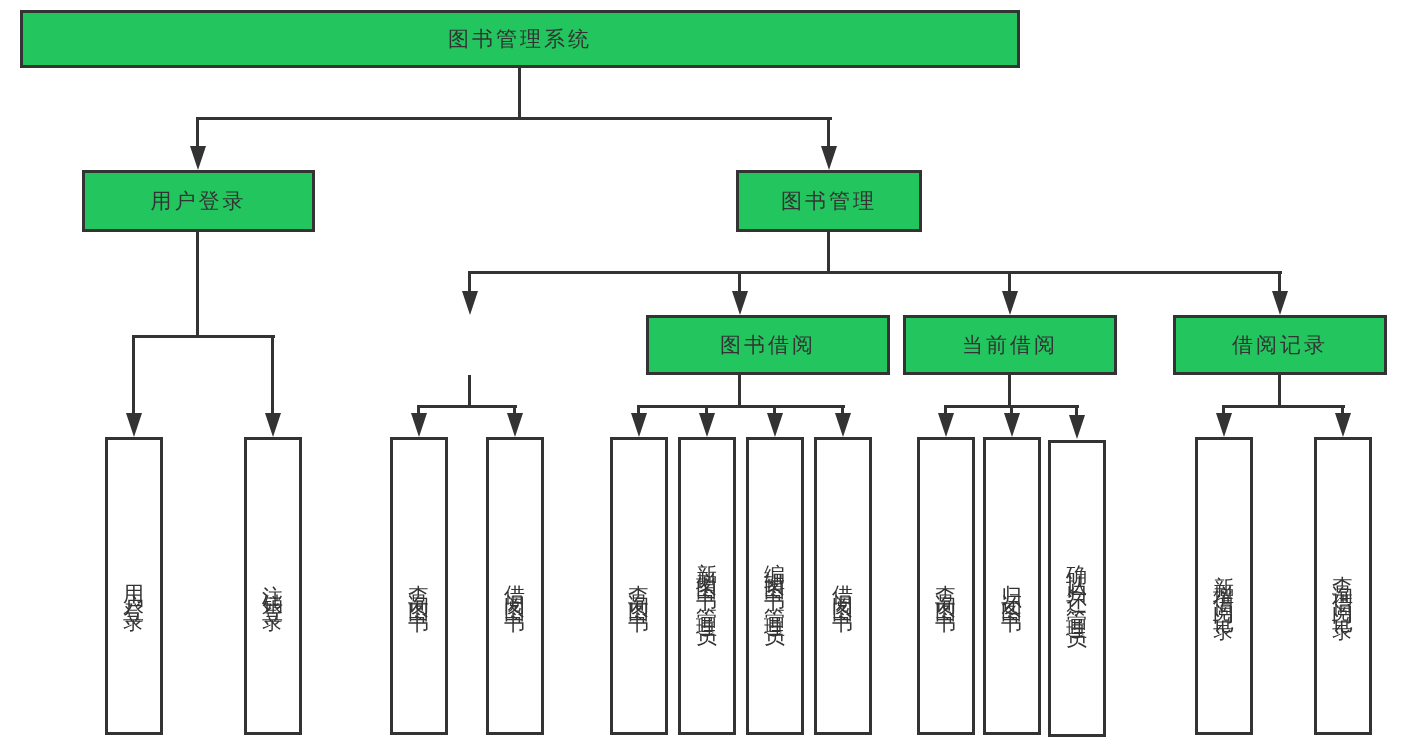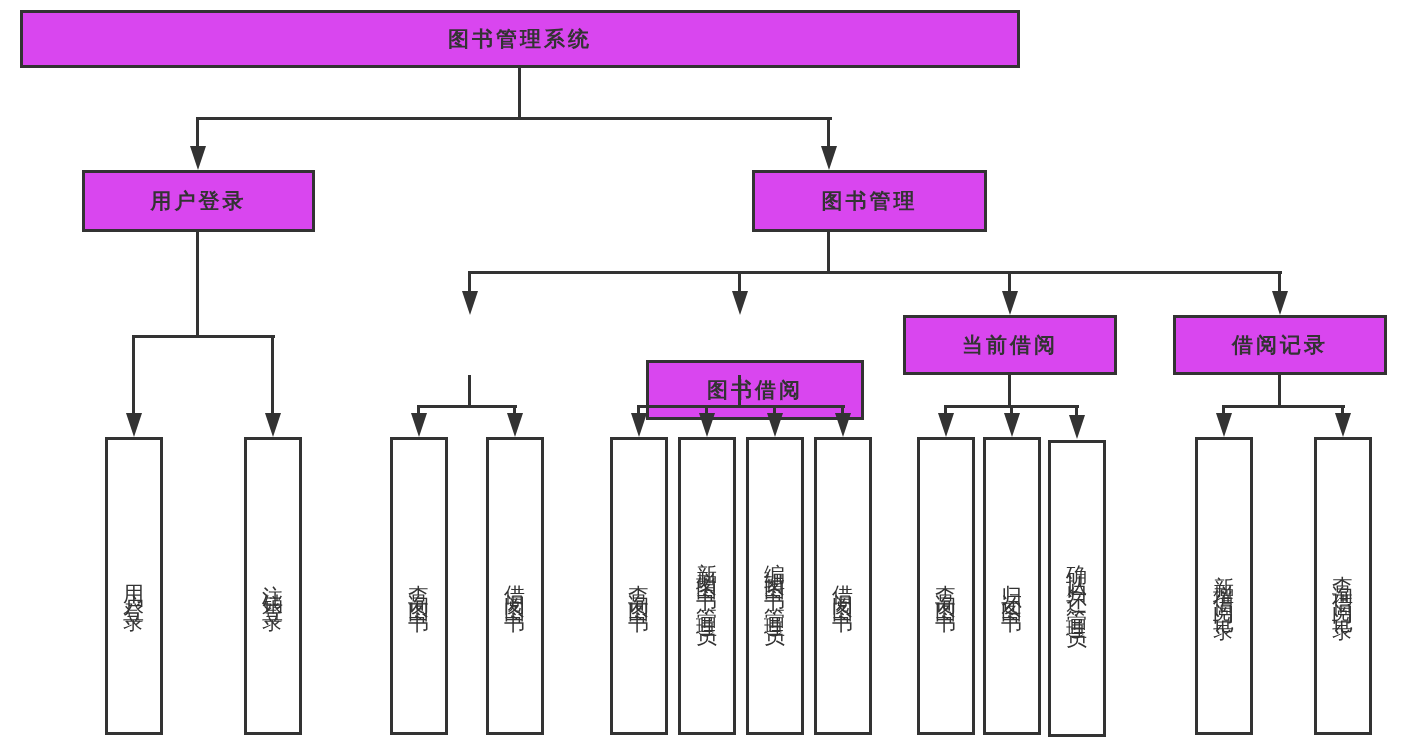--- a/index.html
+++ b/index.html
@@ -14,26 +14,25 @@
     width:1405px;height:747px;
     background:var(--background);
     font-family:"Liberation Sans","DejaVu Sans",sans-serif;
     color:var(--text);
     overflow:hidden;
   }
   .box{
     position:absolute;
     box-sizing:border-box;
     border:3px solid var(--line);
-    background:#d946ef;
+    background:#22c55e;
     display:flex;align-items:center;justify-content:center;
     font-size:21px;letter-spacing:3px;
     color:var(--text);
     white-space:nowrap;
-    font-weight:bold;
   }
   .vbox{
     position:absolute;
     box-sizing:border-box;
     border:3px solid var(--line);
     background:#ffffff;
     display:flex;align-items:center;justify-content:center;
     color:var(--text);
   }
   .vt{
@@ -65,25 +64,25 @@
 
 <div class="canvas">
 
   <div class="box" style="left:20px;top:10px;width:1000px;height:58px;">
     <span>图书管理系统</span>
   </div>
 
   <div class="box" style="left:82px;top:170px;width:233px;height:62px;">
     <span>用户登录</span>
   </div>
-  <div class="box" style="left:752px;top:170px;width:235px;height:62px;">
+  <div class="box" style="left:736px;top:170px;width:186px;height:62px;">
     <span>图书管理</span>
   </div>
 
-  <div class="box" style="left:646px;top:315px;width:218px;height:60px;margin-top:45px;">
+  <div class="box" style="left:646px;top:315px;width:244px;height:60px;">
     <span>图书借阅</span>
   </div>
   <div class="box" style="left:903px;top:315px;width:214px;height:60px;">
     <span>当前借阅</span>
   </div>
   <div class="box" style="left:1173px;top:315px;width:214px;height:60px;">
     <span>借阅记录</span>
   </div>
 
   <div class="vbox" style="left:105px;top:437px;width:58px;height:298px;">

